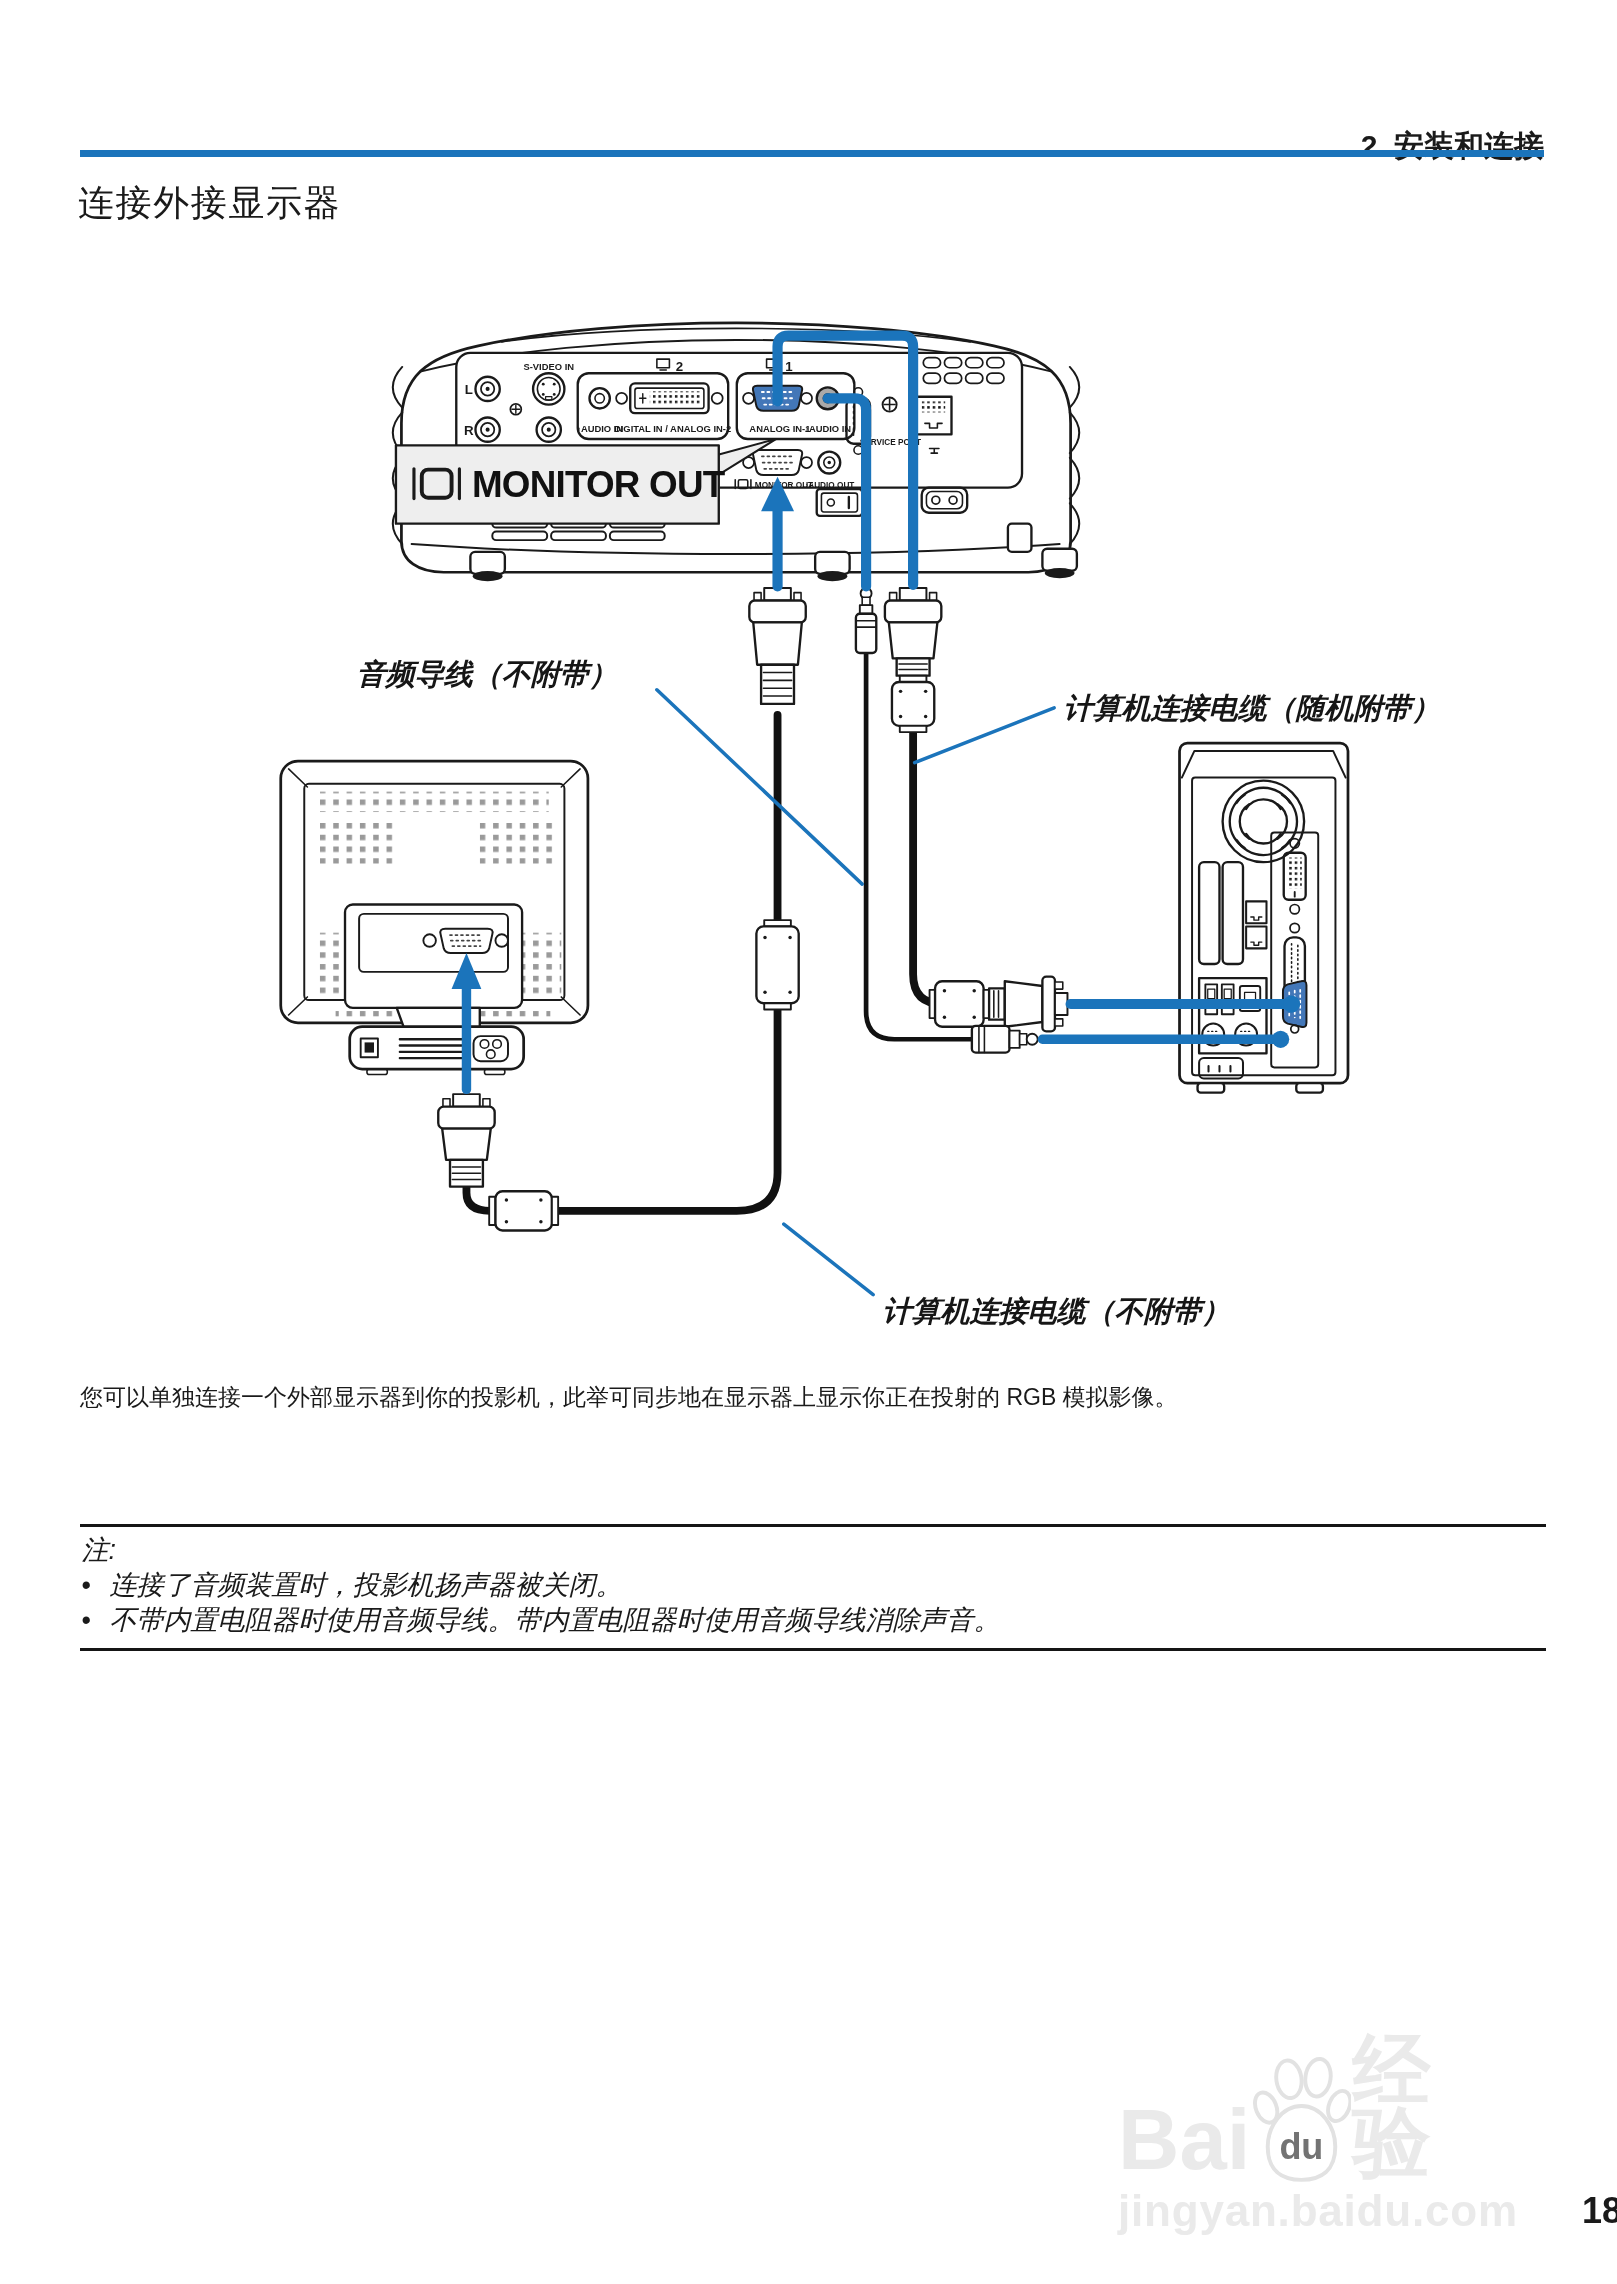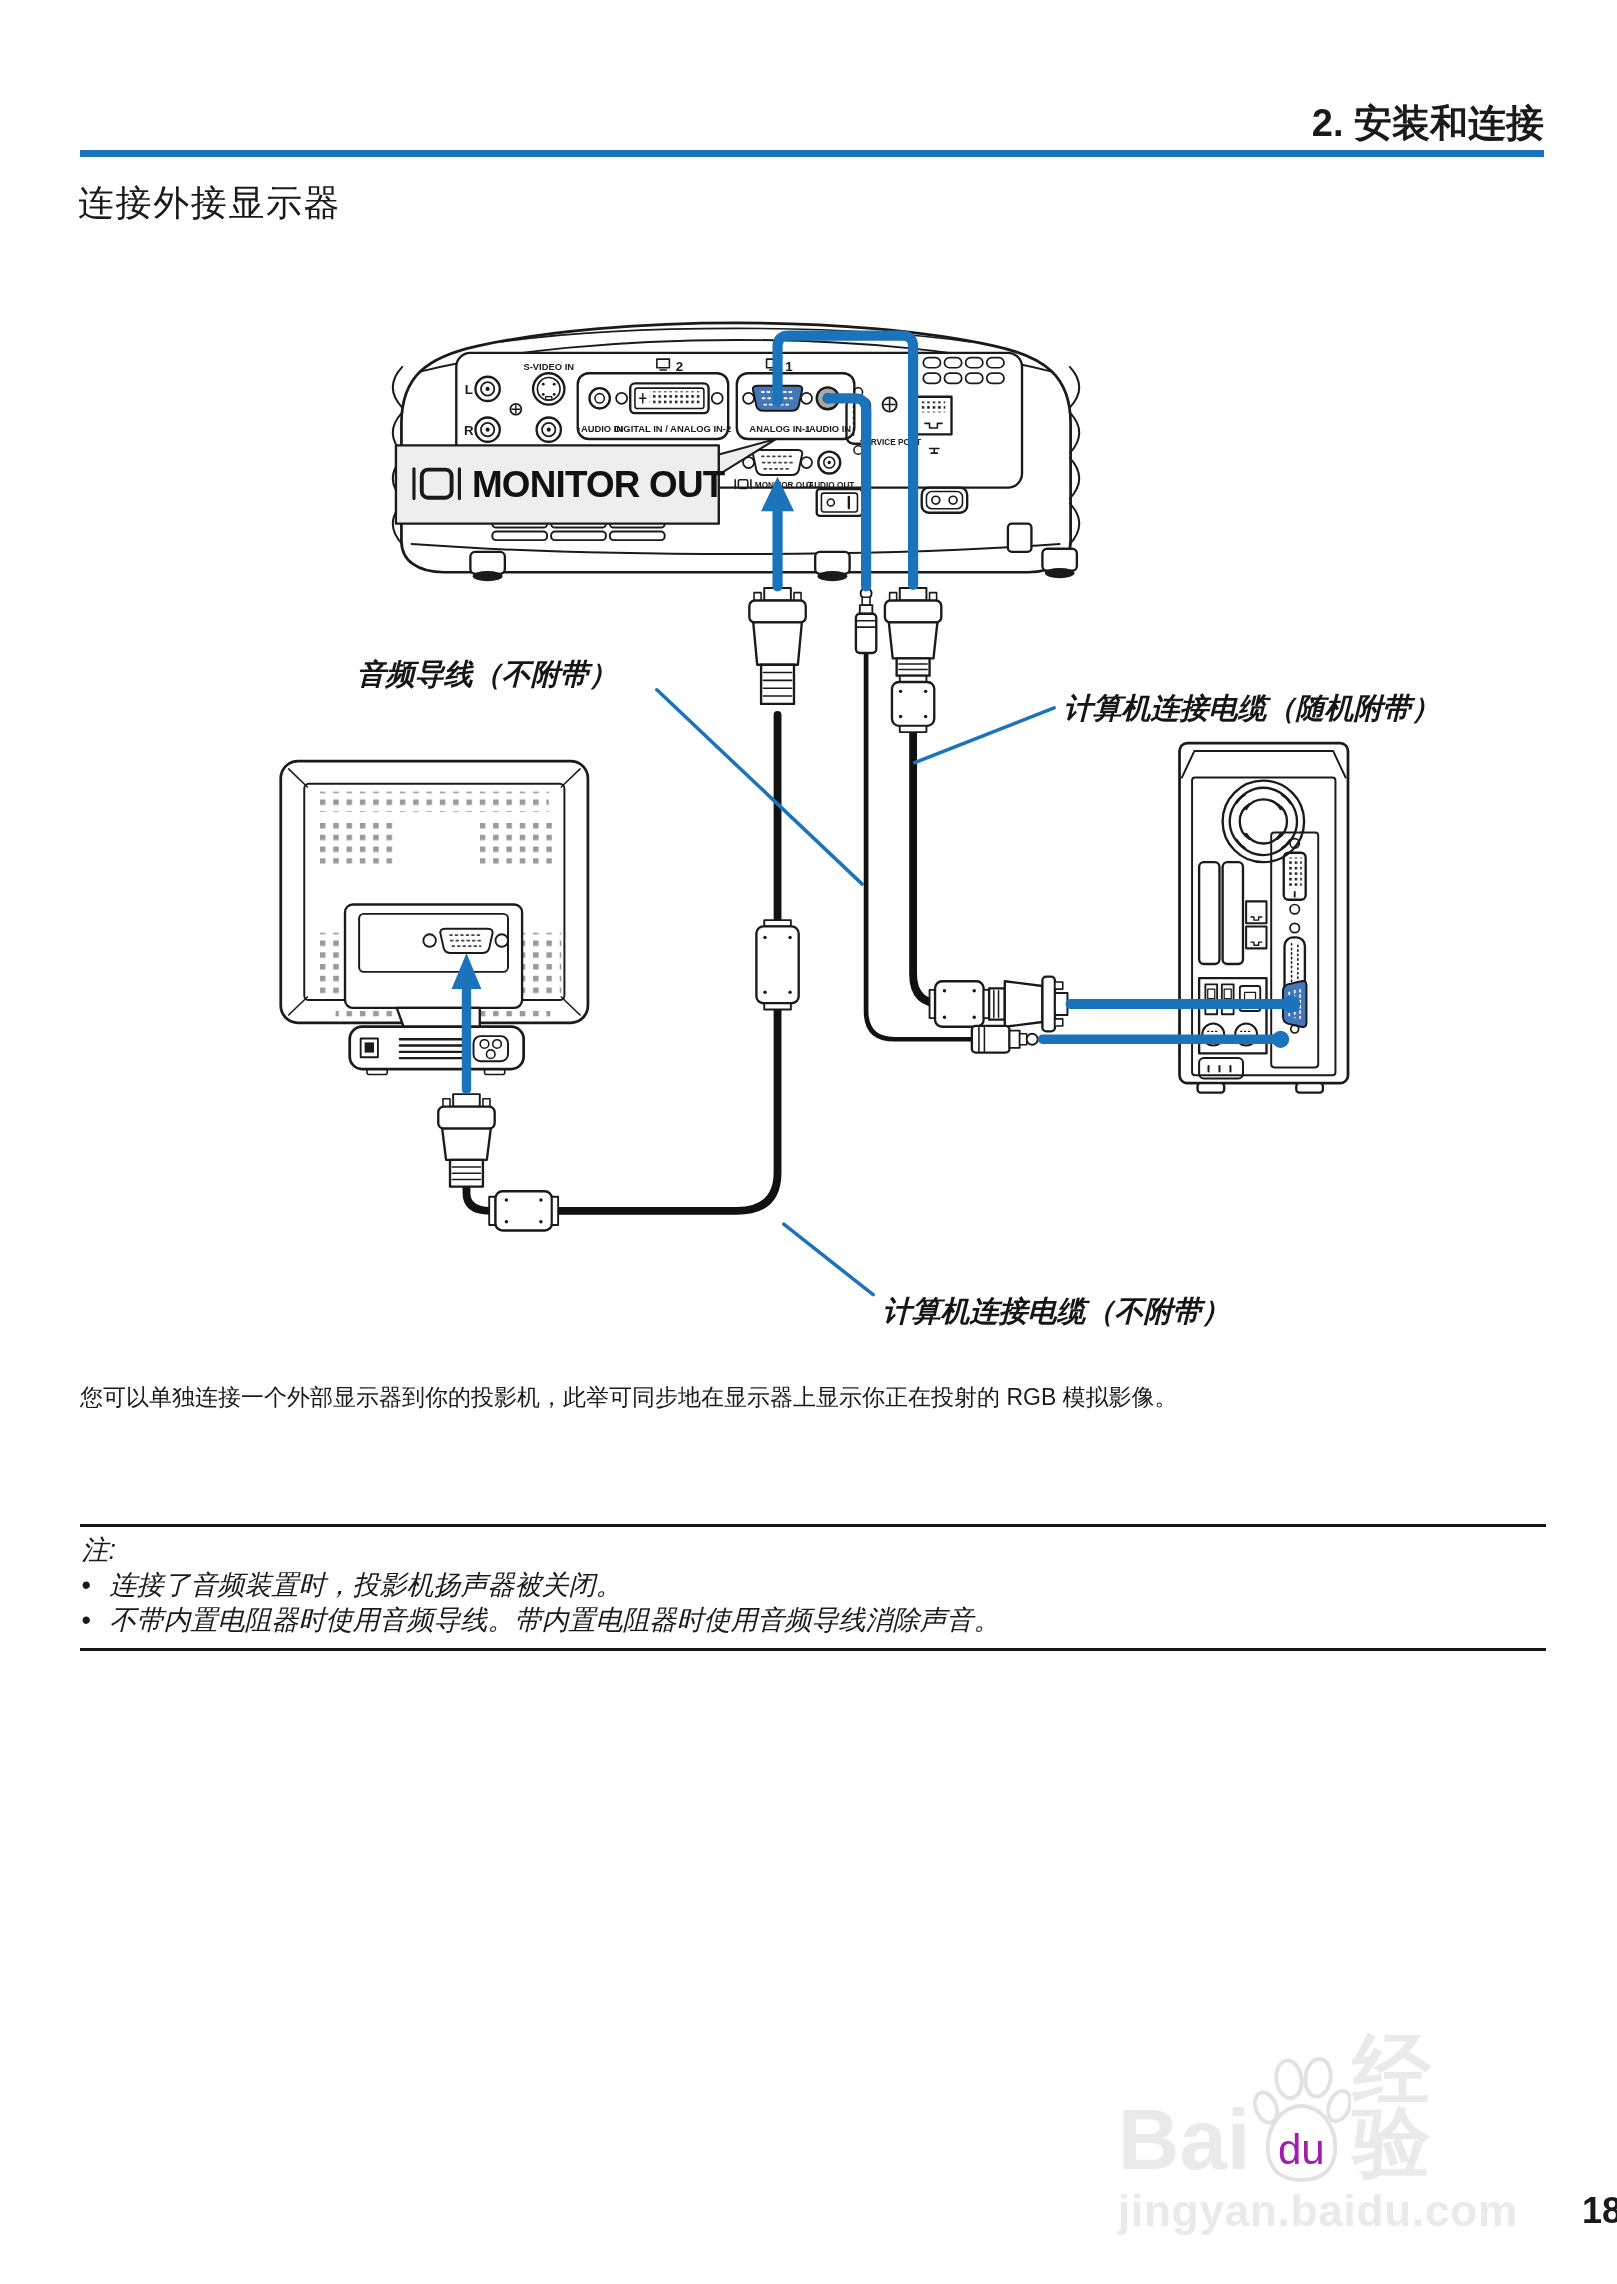--- a/index.html
+++ b/index.html
@@ -1,35 +1,35 @@
 <!DOCTYPE html>
 <html style="font-size:12.5px"><head>
 <meta charset="utf-8">
 <style>
   html,body{margin:0;padding:0;background:#ffffff;}
   .page{position:relative;width:1618px;height:2284px;background:#fff;overflow:hidden;
         font-family:"Liberation Sans","DejaVu Sans",sans-serif;color:#1a1a1a;}
-  .header-text{position:absolute;right:74px;top:98px;font-size:38px;font-weight:bold;text-align:center;}
+  .header-text{position:absolute;right:74px;top:126px;font-size:30px;font-weight:bold;text-align:center;}
   .rule-blue{position:absolute;left:80px;right:74px;top:150px;height:7px;background:#1b74bb;}
   .section-title{position:absolute;left:78px;top:179px;font-size:36px;font-weight:normal;letter-spacing:1.6px;}
   .diagram{position:absolute;left:235px;top:298px;width:1223px;height:1050px;}
   .body-text{position:absolute;left:80px;top:1383px;width:1467px;font-size:23px;line-height:1.3;}
   .note1{position:absolute;left:80px;right:72px;top:1456px;border-top:3.1px solid #151515;border-bottom:3.1px solid #151515;
          padding:4.7px 1.6px 6.3px;font-size:27px;font-style:italic;}
   .note2{position:absolute;left:80px;right:72px;top:1524px;border-top:3.1px solid #151515;border-bottom:3.1px solid #151515;
          padding:6.3px 1.6px 9.4px;font-size:27px;font-style:italic;line-height:35px;}
   .note2 .rows{margin:0;padding:0;}
   .note2 .row{display:flex;}
   .note2 .row.b::before{content:"•";width:28px;flex:0 0 28px;font-style:normal;}
   .page-number{position:absolute;left:4px;top:2190px;width:100%;text-align:right;font-size:36px;font-weight:bold;}
   .watermark{position:absolute;left:1118px;top:2035px;width:345px;color:#eaeaea;}
   .wm-row{display:flex;align-items:flex-end;}
   .wm-bai{font-size:85px;font-weight:bold;line-height:0.9;}
   .wm-paw{position:relative;width:99px;height:132px;margin:0 1.6px -4.7px 1.6px;}
-  .wm-du{position:absolute;left:50%;top:75px;transform:translateX(-50%);font-size:42px;font-weight:normal;color:#a21caf;}
+  .wm-du{position:absolute;left:50%;top:75px;transform:translateX(-50%);font-size:36px;font-weight:bold;color:#737373;}
   .wm-cn{font-size:78px;font-weight:bold;letter-spacing:4.7px;line-height:0.92;}
   .wm-url{text-align:center;font-size:44px;font-weight:bold;margin-top:7.8px;letter-spacing:0.8px;}
   .plabel{font:bold 12px "Liberation Sans","DejaVu Sans",sans-serif;fill:#1a1a1a;}
   .plabel-sm{font:bold 10.5px "Liberation Sans","DejaVu Sans",sans-serif;fill:#1a1a1a;}
   .pnum{font:bold 17px "Liberation Sans","DejaVu Sans",sans-serif;fill:#1a1a1a;}
   .callout-text{font:bold 47px "Liberation Sans","DejaVu Sans",sans-serif;fill:#111;letter-spacing:-1px;}
   .dlabel{font:bold italic 37px "Liberation Sans","DejaVu Sans",sans-serif;fill:#161616;}
 </style>
 </head>
 <body>

